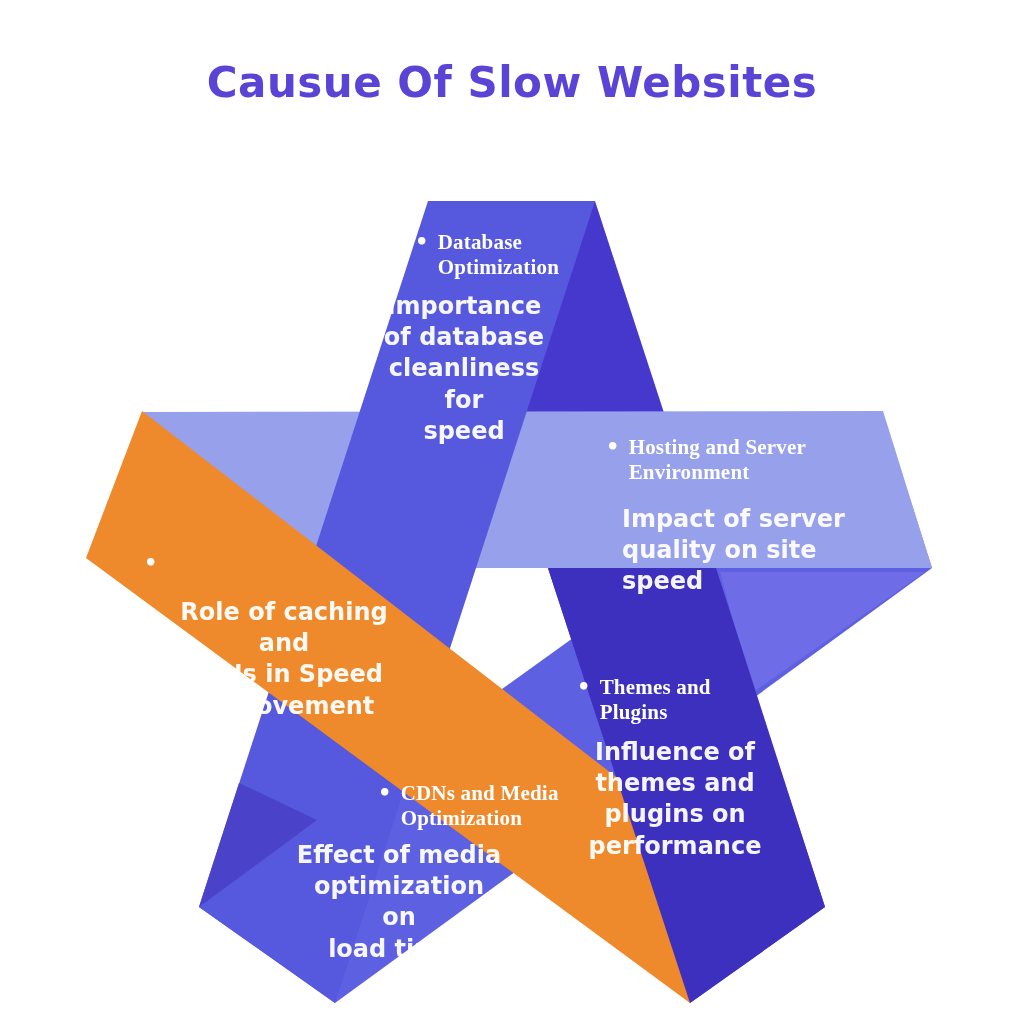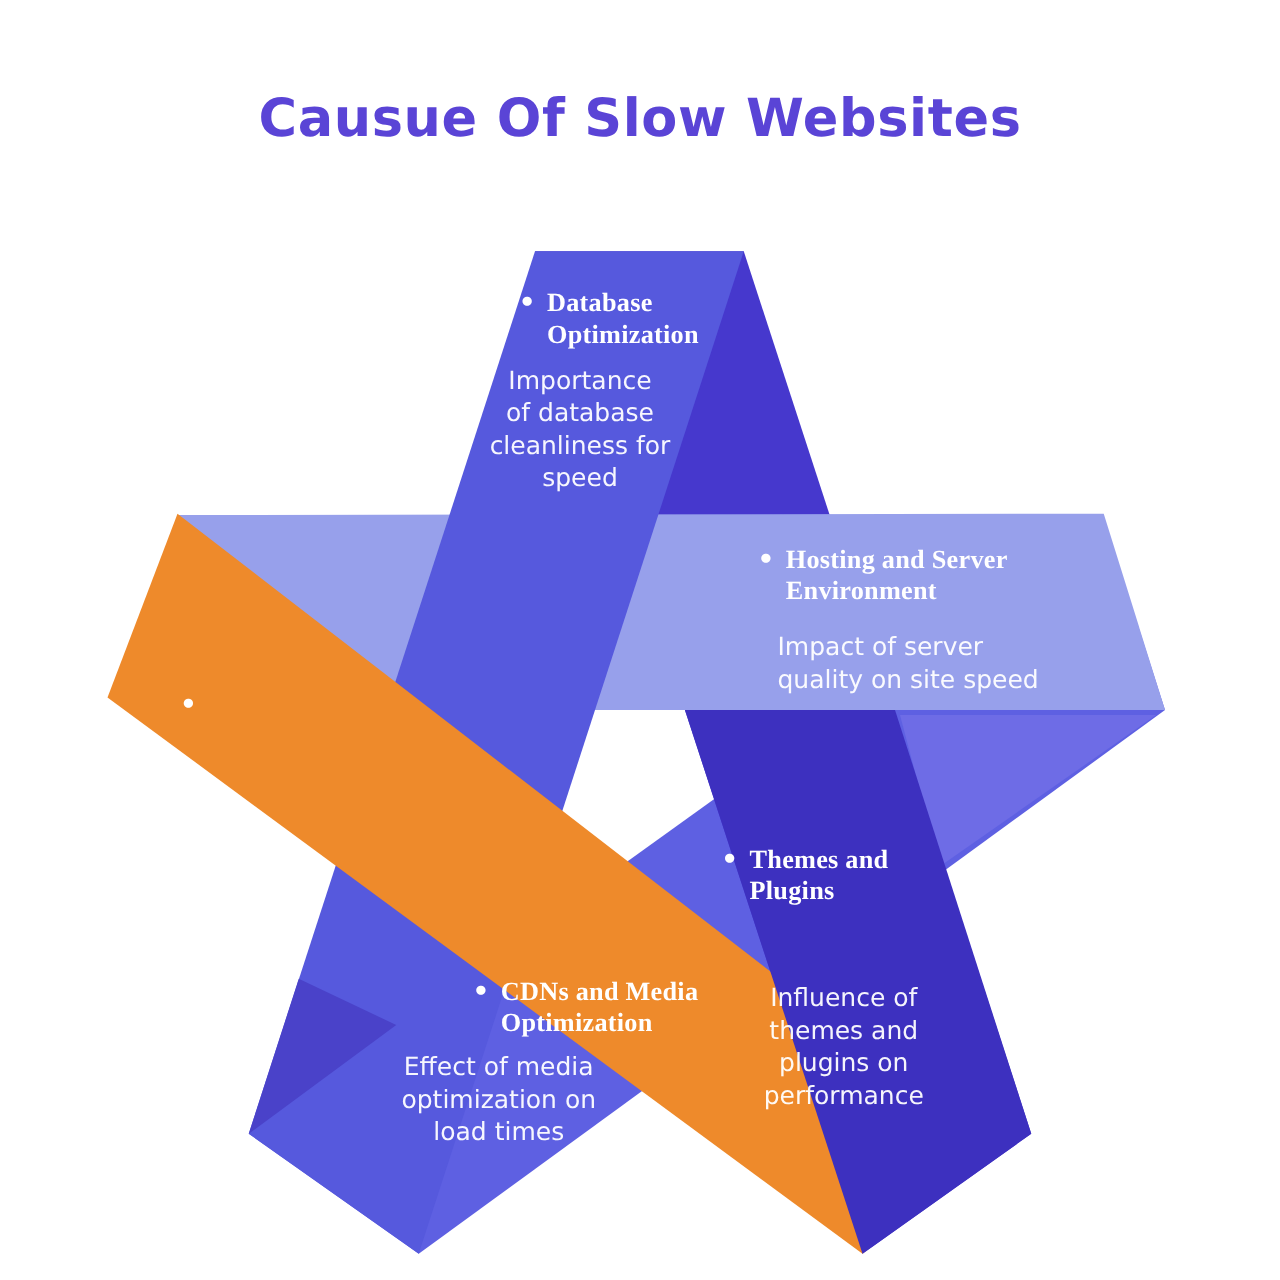--- a/index.html
+++ b/index.html
@@ -10,47 +10,46 @@
     position:relative;
     overflow:hidden;
   }
   .page{position:relative;width:1024px;height:1024px;background:#ffffff;}
   .star-svg{position:absolute;left:0;top:0;width:1024px;height:1024px;}
   .title{
     position:absolute;left:0;top:58px;width:1024px;
     text-align:center;
     font-size:42px;font-weight:700;letter-spacing:.5px;
     color:#5a44d6;
-    margin-top:12px;
   }
   .label{position:absolute;color:#ffffff;}
   .head{
     display:flex;align-items:flex-start;
     font-size:21px;font-weight:700;line-height:1.2;letter-spacing:.2px;
     color:#ffffff;
   }
   .bullet{margin-right:9px;font-weight:700;}
   .head-text{white-space:pre-line;font-family:Liberation Serif, serif;}
   .body-text{
-    font-size:20px;font-weight:400;line-height:1.3;
+    font-size:24px;font-weight:700;line-height:1.3;
     color:rgba(255,255,255,.95);
     white-space:pre-line;
   }
   .t-center{text-align:center;}
   .t-left{text-align:left;}
 
   
   .lbl-db-head{left:415px;top:230px;width:190px;}
   .lbl-db-body{left:381px;top:291px;width:166px;}
   .lbl-host-head{left:606px;top:435px;width:240px;}
   .lbl-host-body{left:622px;top:504px;width:230px;}
   .lbl-cache-head{left:144px;top:551px;width:200px;}
   .lbl-cache-body{left:176px;top:597px;width:216px;}
   .lbl-themes-head{left:577px;top:675px;width:190px;}
-  .lbl-themes-body{left:588px;top:737px;width:174px;margin-top:48px;}
+  .lbl-themes-body{left:588px;top:737px;width:174px;}
   .lbl-img-head{left:378px;top:781px;width:220px;}
   .lbl-img-body{left:295px;top:840px;width:208px;}
 </style>
 </head>
 <body style="background: rgb(255, 255, 255);">
 
 <div class="page">
 
   <div class="title" style="color: rgb(90, 68, 214);">Causue Of Slow Websites</div>
 
@@ -80,20 +79,23 @@
     <span class="bullet">•</span>
     <span class="head-text">Hosting and Server
 Environment</span>
   </div>
   <div class="label body-text t-left lbl-host-body">Impact of server
 quality on site speed</div>
 
   <div class="label head lbl-cache-head">
     <span class="bullet">•</span>
   </div>
+  <div class="label body-text t-center lbl-cache-body">Role of caching and
+CDNs in Speed
+improvement</div>
 
   <div class="label head lbl-themes-head">
     <span class="bullet">•</span>
     <span class="head-text">Themes and
 Plugins</span>
   </div>
   <div class="label body-text t-center lbl-themes-body">Influence of
 themes and
 plugins on
 performance</div>

